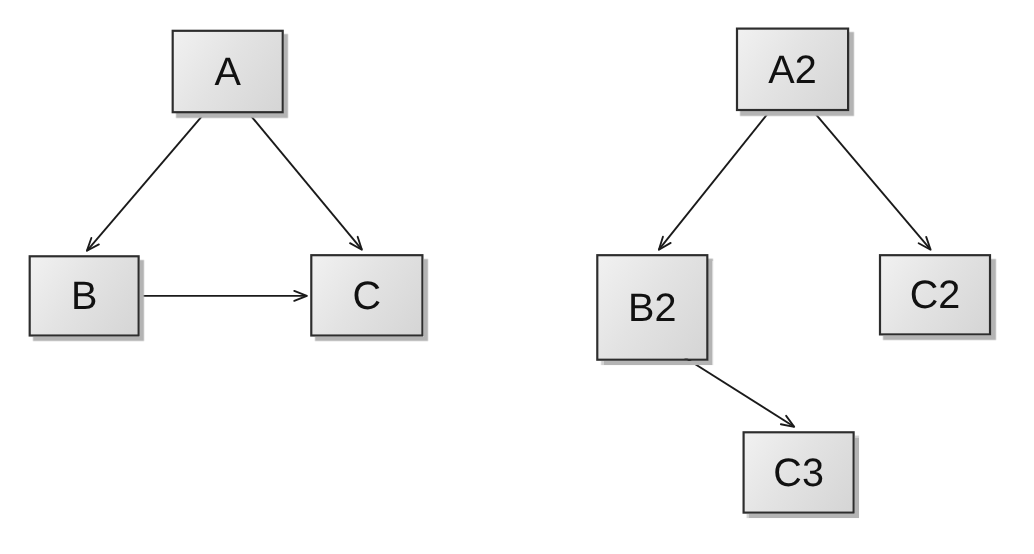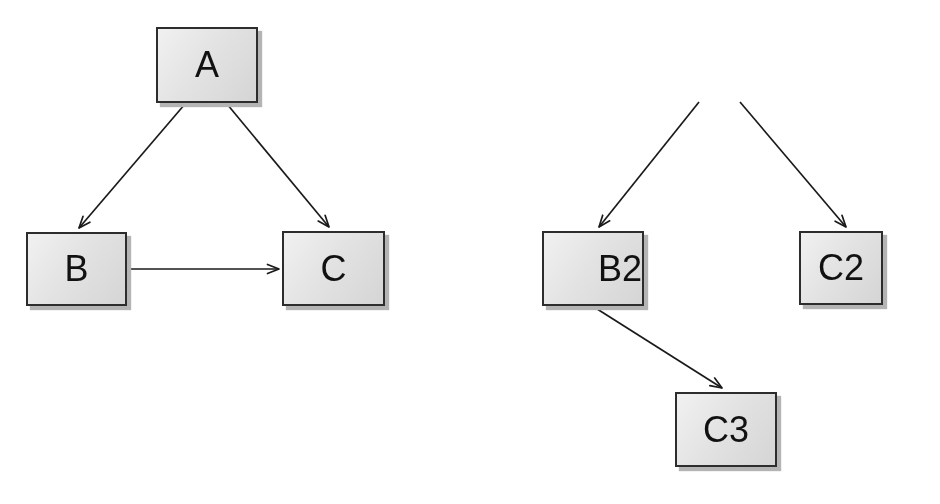--- a/index.html
+++ b/index.html
@@ -70,22 +70,25 @@
 
 <div class="node" style="left: 156px; top: 27px; width: 102px; height: 76px;">
       <span class="node-label">A</span>
     </div>
     <div class="node" style="left: 26px; top: 232px; width: 101px; height: 74px;">
       <span class="node-label">B</span>
     </div>
     <div class="node" style="left: 282px; top: 231px; width: 103px; height: 75px;">
       <span class="node-label">C</span>
     </div>
-    <div class="node" style="left: 542px; top: 231px; width: 102px; height: 75px; justify-content: flex-end;">
+    <div class="node" style="left: 669px; top: 25px; width: 103px; height: 76px;">
+      <span class="node-label">A2</span>
+    </div>
+    <div class="node" style="left: 542px; top: 231px; width: 102px; height: 97px;">
       <span class="node-label">B2</span>
     </div>
-    <div class="node" style="left: 799px; top: 231px; width: 84px; height: 74px;">
+    <div class="node" style="left: 799px; top: 231px; width: 102px; height: 74px;">
       <span class="node-label">C2</span>
     </div>
     <div class="node" style="left: 675px; top: 392px; width: 102px; height: 75px; text-align: center;">
       <span class="node-label">C3</span>
     </div>
   </div>
 
 </body></html>

